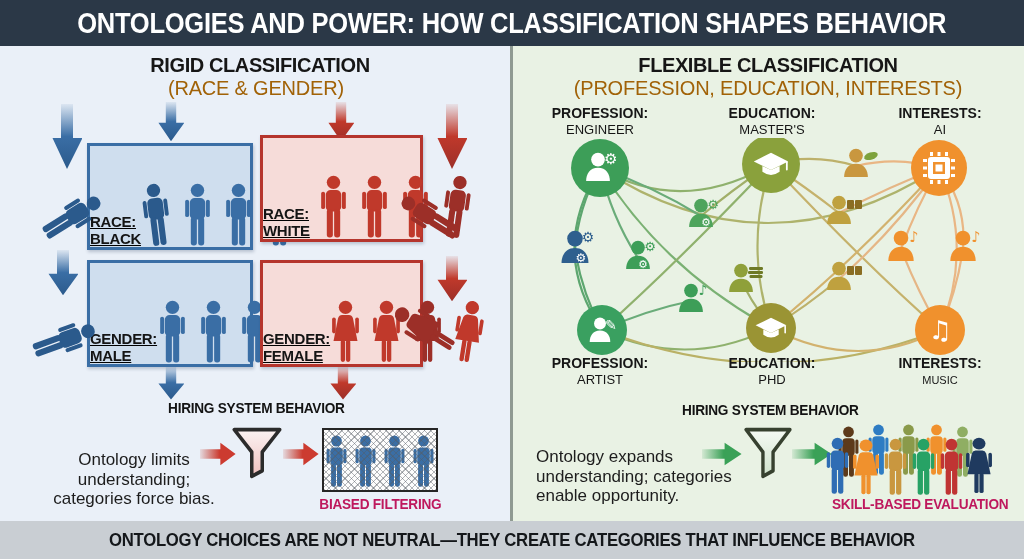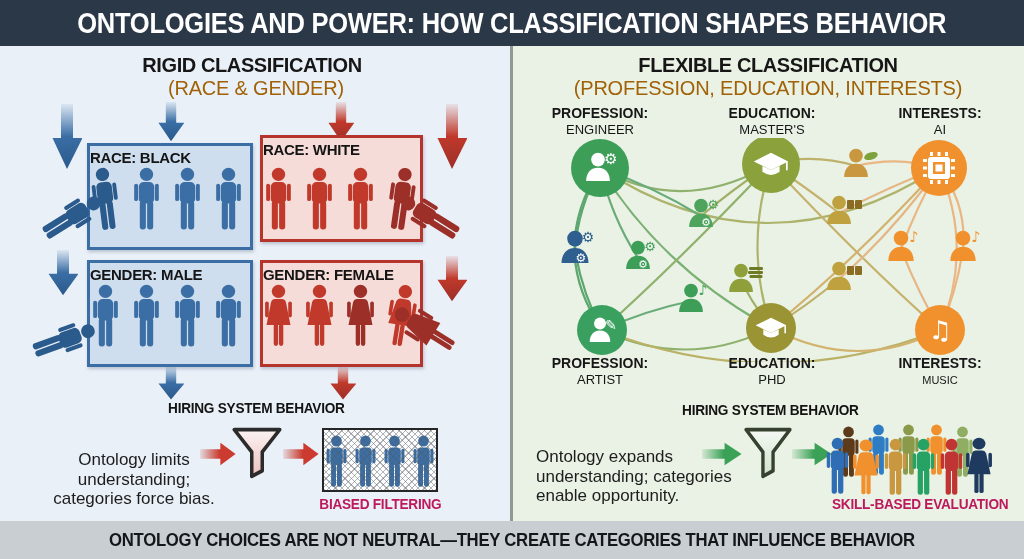--- a/index.html
+++ b/index.html
@@ -9,22 +9,22 @@
   .titlebar{left:0;top:0;width:1024px;height:46px;background:#2b3847;color:#fff;
             text-align:center;line-height:46px;font-size:29px;font-weight:800;}
   .banner{left:0;top:521px;width:1024px;height:38px;background:#c9ced3;color:#14171a;
           text-align:center;line-height:38px;font-size:19px;font-weight:800;}
   .cond{display:inline-block;transform:scaleX(.88);transform-origin:50% 50%;white-space:nowrap;letter-spacing:-.3px;}
   .panel-bg-left{left:0;top:46px;width:510px;height:475px;background:#eaf0f8;}
   .panel-bg-right{left:513px;top:46px;width:511px;height:475px;background:#e9f2e4;}
   .divider{left:510px;top:46px;width:3px;height:475px;background:#8f9a92;}
   .ptitle{font-size:20px;font-weight:800;color:#161616;text-align:center;letter-spacing:-.4px;}
   .psub{font-size:20px;color:#a16207;text-align:center;letter-spacing:-.2px;}
-  .catbox{border:3px solid;display:flex;flex-direction:column;align-items:flex-start;box-sizing:border-box;
-          box-shadow:1px 2px 3px rgba(40,60,90,.25);}
+  .catbox{border:3px solid;display:flex;align-items:flex-end;box-sizing:border-box;
+          box-shadow:1px 2px 3px rgba(40,60,90,.25);text-decoration:underline;}
   .catbox.blue{background:#cfdeee;border-color:#3a6ea5;}
   .catbox.red{background:#f6dcd9;border-color:#b5352d;}
   .catlabel{font-size:15px;font-weight:800;color:#141414;margin-top:3px;letter-spacing:-.3px;}
   .persons{display:flex;align-items:flex-end;gap:10px;margin-top:1px;}
   .f-blue{fill:#3a6ea5;}.f-dblue{fill:#2b5a8c;}.f-red{fill:#c0392b;}.f-dred{fill:#9c2f28;}
   .heading{font-size:15.5px;font-weight:800;color:#131313;text-align:center;letter-spacing:-.3px;}
   .caption{font-size:17px;color:#1d1d1d;line-height:1.16;}
   .result{font-size:15.5px;font-weight:800;color:#be185d;text-align:center;letter-spacing:-.4px;}
   .hatchbox{background:#fdfdfd;border:2.5px solid #262626;box-sizing:border-box;}
   .hatchbox::after{content:"";position:absolute;inset:0;
@@ -105,21 +105,21 @@
 
   <header class="abs titlebar">
     <span class="cond">ONTOLOGIES AND POWER: HOW CLASSIFICATION SHAPES BEHAVIOR</span>
   </header>
 
   <div class="abs panel-bg-left"></div>
   <div class="abs panel-bg-right"></div>
   <div class="abs divider"></div>
 
   <div>
-    <div class="abs ptitle" style="left:52px;top:54px;width:400px;text-align:center;">RIGID CLASSIFICATION</div>
+    <div class="abs ptitle" style="left:60px;top:54px;width:400px;text-align:center;">RIGID CLASSIFICATION</div>
     <div class="abs psub" style="left:56px;top:77px;width:400px;">(RACE &amp; GENDER)</div>
 
     <svg class="abs" style="left:52px;top:104px;" width="30" height="66">
         <use href="#sym-arrow-down" width="30" height="66" fill="url(#gBlueArrow)"></use>
       </svg>
     <svg class="abs" style="left:158px;top:102px;" width="26" height="40">
         <use href="#sym-arrow-down" width="26" height="40" fill="url(#gBlueArrow)"></use>
       </svg>
     <svg class="abs" style="left:328px;top:102px;" width="26" height="40">
         <use href="#sym-arrow-down" width="26" height="40" fill="url(#gRedArrow)"></use>

